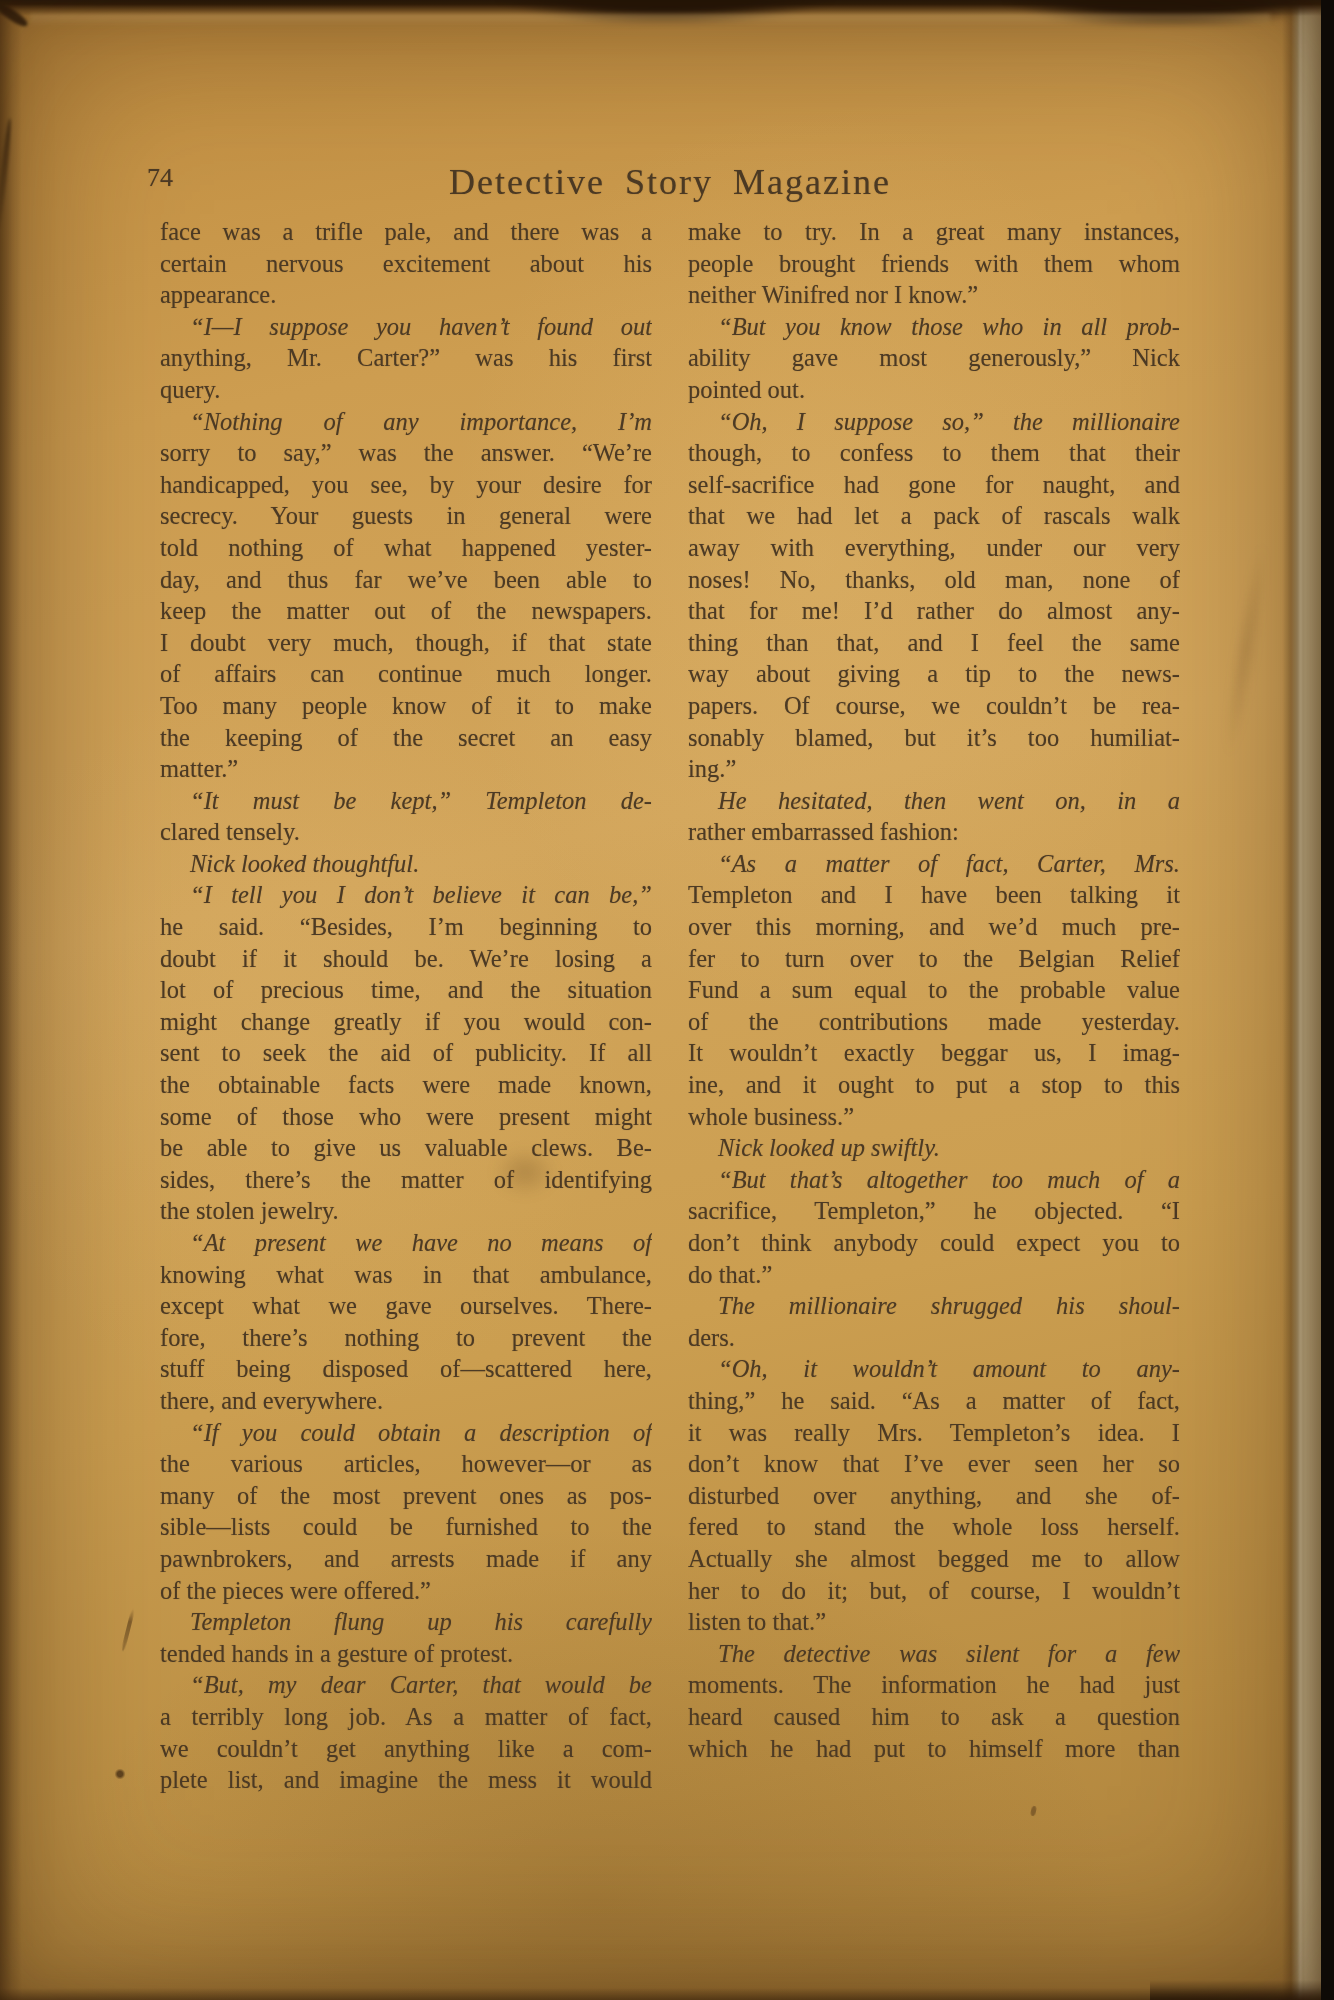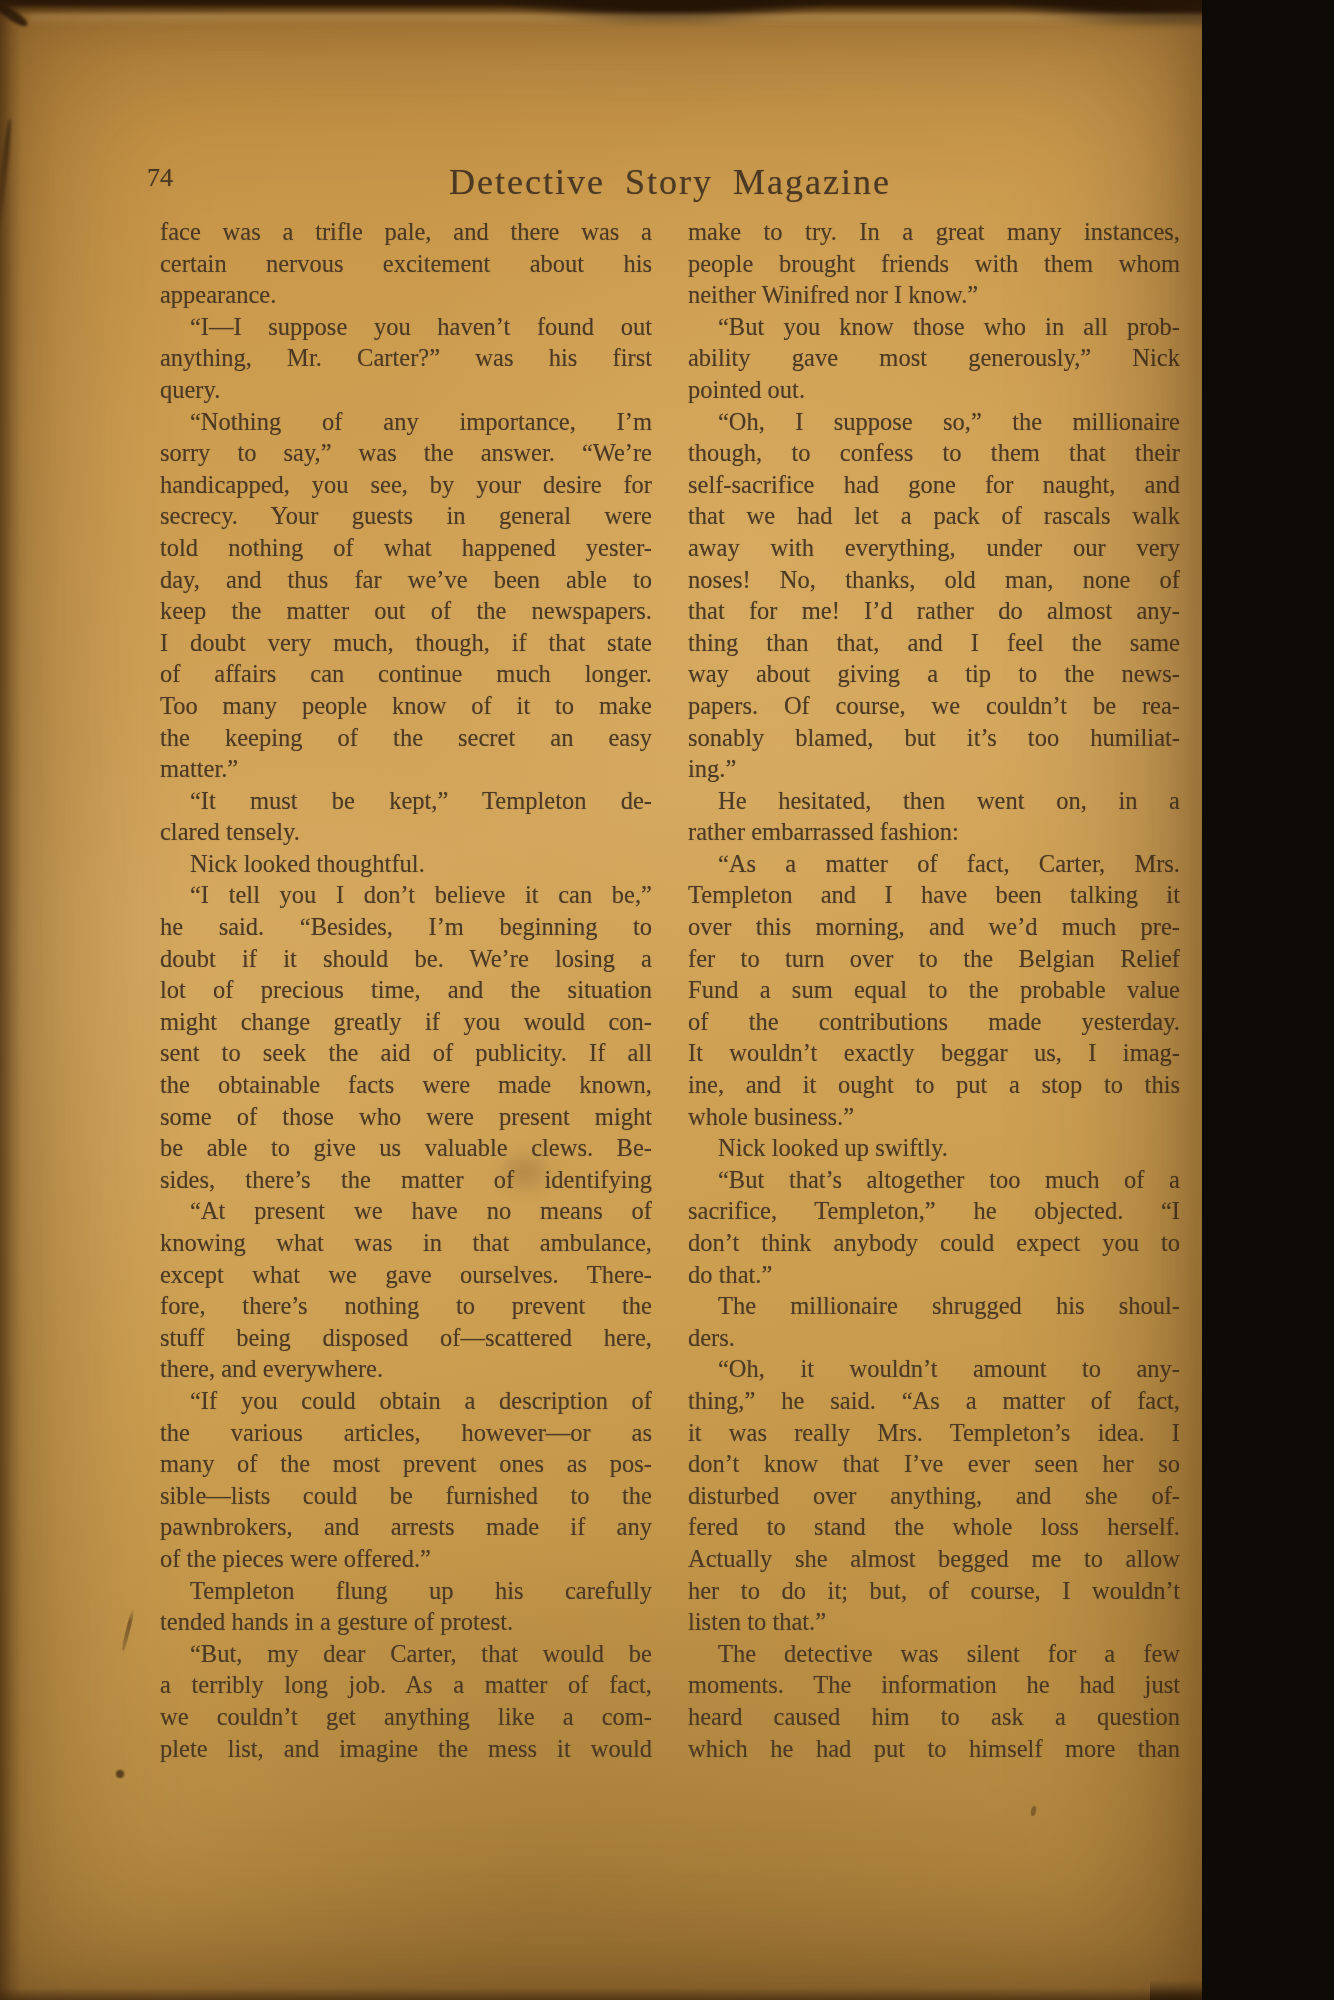--- a/index.html
+++ b/index.html
@@ -1,17 +1,17 @@
 <!DOCTYPE html>
 <html style="--ink: #4c3a24; --paper: #cd9e52;"><head>
 <meta charset="utf-8">
 <style>
   html,body { margin:0; padding:0; background:#0e0a06; }
   .page {
-    position:relative; width:1202px; height:2000px; overflow:hidden;
+    position:relative; width:1321px; height:2000px; overflow:hidden;
     font-family:"Liberation Serif","DejaVu Serif",serif;
     background:
       radial-gradient(ellipse 520px 640px at 62% 28%, rgba(240,205,135,0.20), rgba(240,205,135,0) 72%),
       radial-gradient(ellipse 480px 560px at 22% 52%, rgba(235,198,128,0.14), rgba(235,198,128,0) 70%),
       radial-gradient(ellipse 700px 500px at 45% 95%, rgba(90,60,20,0.18), rgba(90,60,20,0) 75%),
       linear-gradient(168deg,#c08d40 0%,#cd9d50 20%,#d2a55b 42%,#cb9e50 64%,#ba8e43 85%,#a87e3a 100%);
   }
   .vignette { position:absolute; inset:0; pointer-events:none;
     box-shadow: inset 0 0 150px 35px rgba(62,36,10,.40), inset 0 0 45px 10px rgba(70,42,14,.24); }
   .edge-left { position:absolute; left:0; top:0; width:22px; height:2000px;
@@ -53,21 +53,21 @@
     text-shadow:0 0 1px rgba(76,58,36,.5); }
   .header-title { position:absolute; left:670px; top:161px; transform:translateX(-50%); white-space:nowrap;
     font-size:36px; letter-spacing:2px; word-spacing:9px; color:var(--ink,#4c3a24);
     text-shadow:0 0 1px rgba(76,58,36,.5); }
 
   .col { position:absolute; top:216px; width:492px; color:var(--ink,#4c3a24); }
   .col-left { left:160px; }
   .col-right { left:688px; }
   .line { font-size:24.5px; line-height:31.6px; height:31.6px; overflow:hidden;
     text-align:justify; text-align-last:justify; text-shadow:0 0 1px rgba(76,58,36,.42); }
-  .line.ind { padding-left:30px; }
+  .line.ind { padding-left:30px;font-style:italic; }
   .line.end { text-align-last:left; }
 </style>
 </head>
 <body>
 
 <div class="page">
   <span class="header-num">74</span>
   <span class="header-title">Detective Story Magazine</span>
 
   <div class="col col-left" id="col-left">
@@ -95,20 +95,21 @@
       <div class="line ind">“I tell you I don’t believe it can be,”</div>
       <div class="line">he said. “Besides, I’m beginning to</div>
       <div class="line">doubt if it should be. We’re losing a</div>
       <div class="line">lot of precious time, and the situation</div>
       <div class="line">might change greatly if you would con-</div>
       <div class="line">sent to seek the aid of publicity. If all</div>
       <div class="line">the obtainable facts were made known,</div>
       <div class="line">some of those who were present might</div>
       <div class="line">be able to give us valuable clews. Be-</div>
       <div class="line">sides, there’s the matter of identifying</div>
+      <div class="line end">the stolen jewelry.</div>
       <div class="line ind">“At present we have no means of</div>
       <div class="line">knowing what was in that ambulance,</div>
       <div class="line">except what we gave ourselves. There-</div>
       <div class="line">fore, there’s nothing to prevent the</div>
       <div class="line">stuff being disposed of—scattered here,</div>
       <div class="line end">there, and everywhere.</div>
       <div class="line ind">“If you could obtain a description of</div>
       <div class="line">the various articles, however—or as</div>
       <div class="line">many of the most prevent ones as pos-</div>
       <div class="line">sible—lists could be furnished to the</div>

